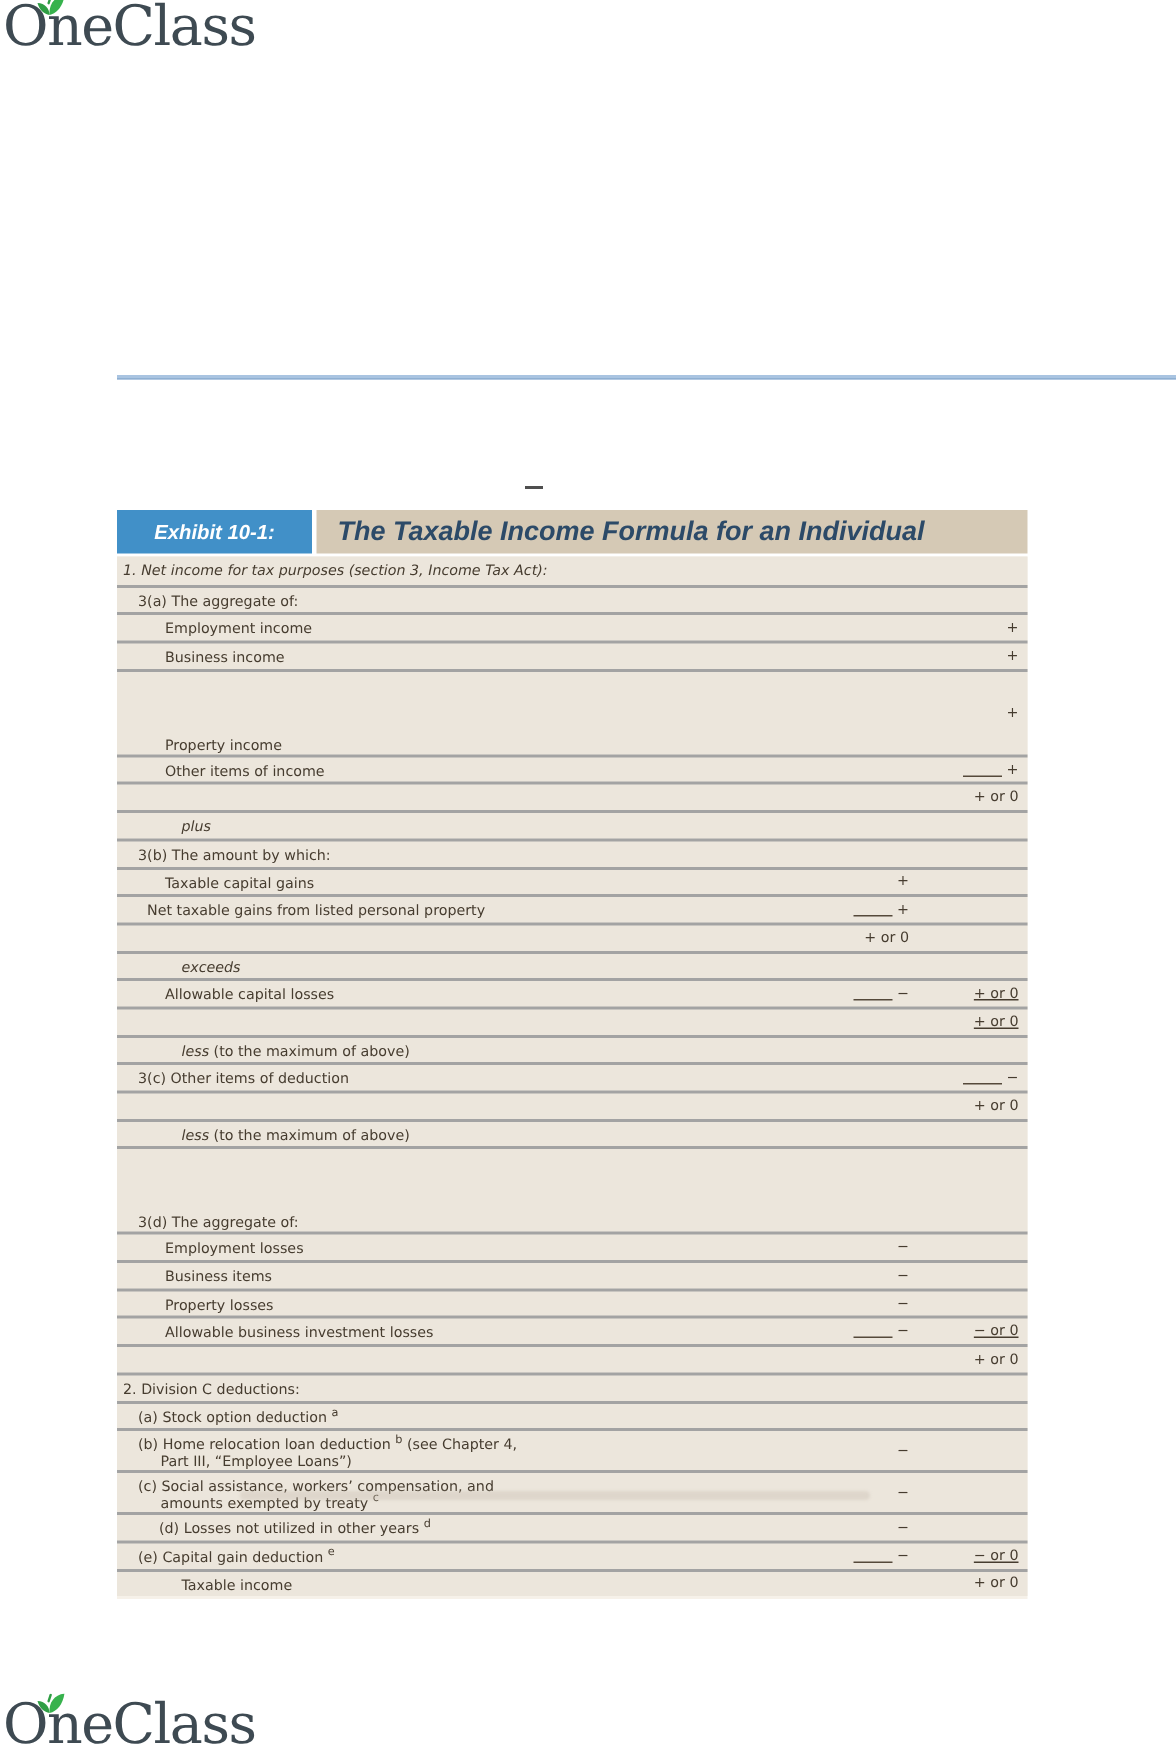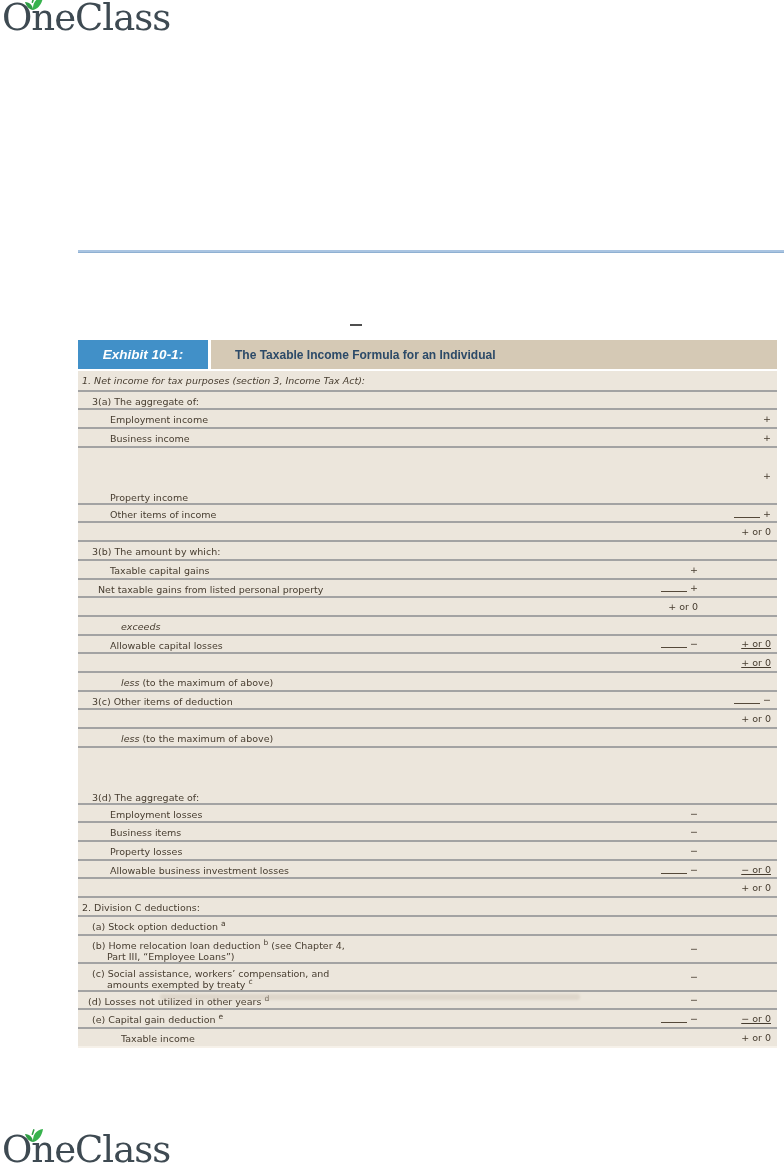--- a/index.html
+++ b/index.html
@@ -13,24 +13,24 @@
   .logo-text{font-family:"DejaVu Serif","Liberation Serif",serif;font-size:37px;color:#3e4a52;letter-spacing:-1px;}
   .leaf{position:absolute;left:21px;top:1px;}
 
   
   .divider{position:absolute;left:78px;top:250px;width:706px;height:2px;background:#a9c4e1;border-bottom:1px solid #8fb0d2;}
 
   
   .dash{position:absolute;left:350px;top:324px;width:12px;height:2px;background:#4f4f4f;}
 
   
-  .exhibit{position:absolute;left:78px;top:340px;width:699px;}
+  .exhibit{position:absolute;left:78px;top:340px;width:607px;}
   .ex-header{display:flex;height:29px;background:#ffffff;}
   .ex-badge{width:130px;background:#4190c8;color:#ffffff;font-style:italic;font-weight:bold;font-size:13.5px;display:flex;align-items:center;justify-content:center;margin-right:3px;}
-  .ex-title{flex:1;background:#d5c9b5;color:#2c4a68;font-weight:bold;font-size:12px;display:flex;align-items:center;padding-left:24px;}
+  .ex-title{flex:1;background:#d5c9b5;color:#2c4a68;font-style:italic;font-weight:bold;font-size:18px;display:flex;align-items:center;padding-left:14px;}
   .ex-body{background:#f6f1e9;padding-bottom:2px;margin-top:2px;}
   .row{position:relative;box-sizing:border-box;min-height:18.7px;background:#ece6dc;border-top:2px solid #a3a3a3;font-size:9.5px;line-height:11px;color:#463c2f;font-family:"DejaVu Sans","Liberation Sans",sans-serif;}
   .row:first-child{border-top:none;}
   .lbl{padding-top:4px;padding-right:150px;}
   .lbl .it{font-style:italic;}
   .lbl sup{font-size:7.5px;line-height:0;}
   .l2{padding-left:15px;}
   .col{position:absolute;top:0;bottom:0;display:flex;align-items:center;justify-content:flex-end;}
   .c1{right:79px;width:130px;}
   .c2{right:6px;width:90px;}
@@ -106,20 +106,25 @@
           </div>
         </div>
         <div class="row">
           <div class="lbl" style="padding-left: 32px;"></div>
           <div class="col c1"></div>
           <div class="col c2">
             <span>+ or 0</span>
           </div>
         </div>
         <div class="row">
+          <div class="lbl" style="padding-left: 43px;"><span class="it">plus</span></div>
+          <div class="col c1"></div>
+          <div class="col c2"></div>
+        </div>
+        <div class="row">
           <div class="lbl" style="padding-left: 14px;"><span>3(b) The amount by which:</span></div>
           <div class="col c1"></div>
           <div class="col c2"></div>
         </div>
         <div class="row">
           <div class="lbl" style="padding-left: 32px;"><span>Taxable capital gains</span></div>
           <div class="col c1">
             <span>+</span>
           </div>
           <div class="col c2"></div>
@@ -246,21 +251,21 @@
           <div class="col c2"></div>
         </div>
         <div class="row" style="min-height: 28px;">
           <div class="lbl" style="padding-left: 14px;"><span>(c) Social assistance, workers’ compensation, and</span><div class="l2"><span>amounts exempted by treaty </span><sup>c</sup></div></div>
           <div class="col c1">
             <span>−</span>
           </div>
           <div class="col c2"></div>
         </div>
         <div class="row">
-          <div class="lbl" style="padding-left: 10px;"><span>(d) Losses not utilized in other years </span><sup>d</sup></div>
+          <div class="lbl" style="padding-left: 28px;"><span>(d) Losses not utilized in other years </span><sup>d</sup></div>
           <div class="col c1">
             <span>−</span>
           </div>
           <div class="col c2"></div>
         </div>
         <div class="row">
           <div class="lbl" style="padding-left: 14px;"><span>(e) Capital gain deduction </span><sup>e</sup></div>
           <div class="col c1">
             <span class="sumline"></span>
             <span>−</span>

